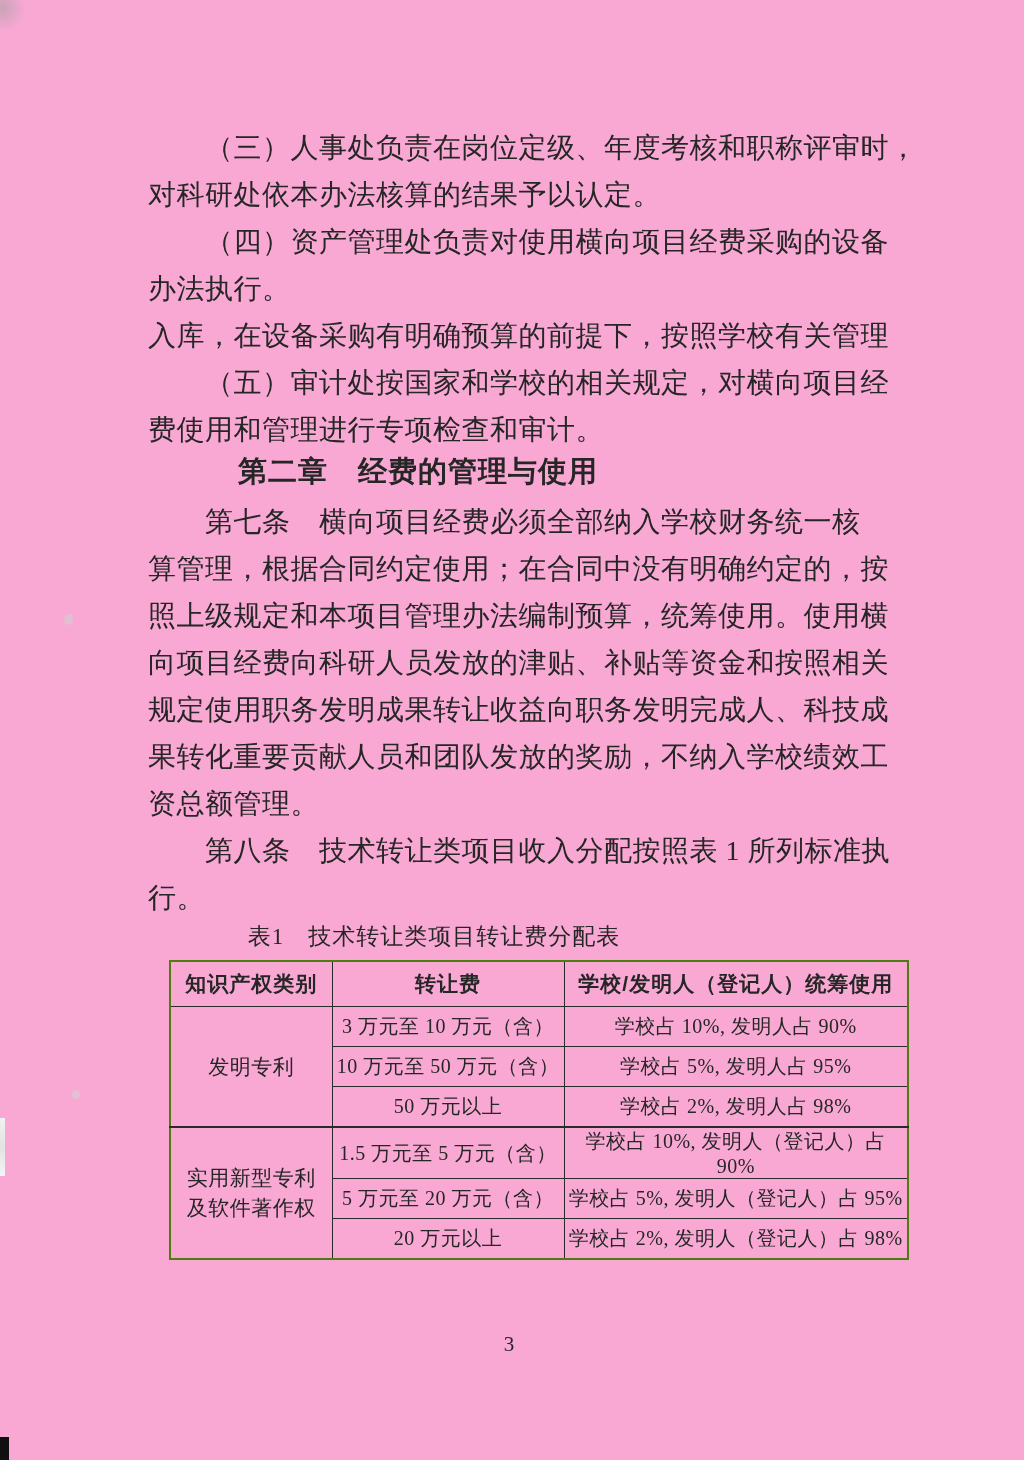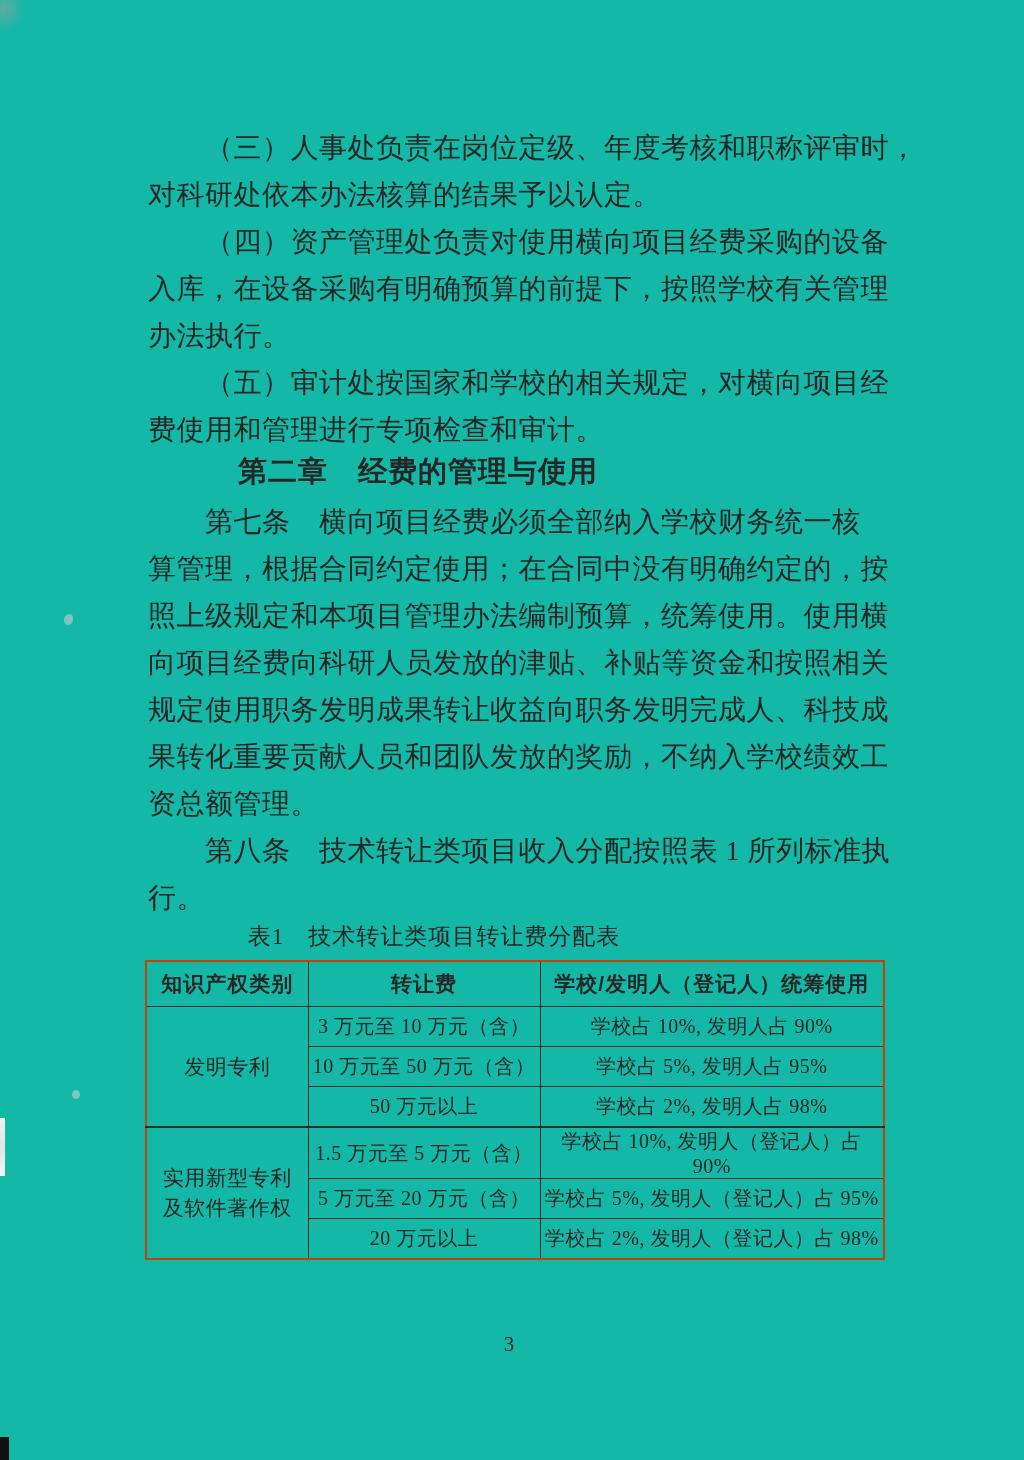--- a/index.html
+++ b/index.html
@@ -1,20 +1,20 @@
 <!DOCTYPE html>
 <html lang="zh"><head>
 <meta charset="utf-8">
 <style>
   html,body{margin:0;padding:0;background:#e8e8e8;}
   .page{
     position:relative;
     width:1024px;height:1460px;
     margin:0 auto;
-    background:#14b8a6;
+    background:#f9a8d4;
     overflow:hidden;
     color:#262626;
     font-family:"Liberation Serif","DejaVu Serif",serif;
   }
   
   .textblock{
     position:absolute;
     left:148px;
     width:736px;
   }
@@ -59,21 +59,21 @@
     border-collapse:collapse;
     table-layout:fixed;
   }
   table.alloc th, table.alloc td{
     border:1px solid #2a2a2a;
     text-align:center;
     vertical-align:middle;
     padding:0 2px;
     color:#262626;
   }
-  table.alloc{ border:2px solid #c2410c; }
+  table.alloc{ border:2px solid #4d7c0f;margin-left:24px; }
   table.alloc th{
     font-family:"Liberation Sans","DejaVu Sans",sans-serif;
     font-weight:700;
     font-size:21px;
     height:44px;
     letter-spacing:1px;
   }
   table.alloc td{
     font-size:20px;
     height:39px;
@@ -113,22 +113,22 @@
   <div class="artifact smudge-top-left"></div>
   <div class="artifact speck-1"></div>
   <div class="artifact speck-2"></div>
   <div class="artifact edge-smudge"></div>
   <div class="artifact mark-bottom-left"></div>
 
   <div class="textblock" style="top:124px">
       <div class="line indent">（三）人事处负责在岗位定级、年度考核和职称评审时，</div>
       <div class="line">对科研处依本办法核算的结果予以认定。</div>
       <div class="line indent">（四）资产管理处负责对使用横向项目经费采购的设备</div>
+      <div class="line">办法执行。</div>
       <div class="line">入库，在设备采购有明确预算的前提下，按照学校有关管理</div>
-      <div class="line">办法执行。</div>
       <div class="line indent">（五）审计处按国家和学校的相关规定，对横向项目经</div>
       <div class="line">费使用和管理进行专项检查和审计。</div>
     </div>
 
   <div class="chapter">第二章　经费的管理与使用</div>
 
   <div class="textblock" style="top:498px">
       <div class="line indent">第七条　横向项目经费必须全部纳入学校财务统一核</div>
       <div class="line">算管理，根据合同约定使用；在合同中没有明确约定的，按</div>
       <div class="line">照上级规定和本项目管理办法编制预算，统筹使用。使用横</div>

